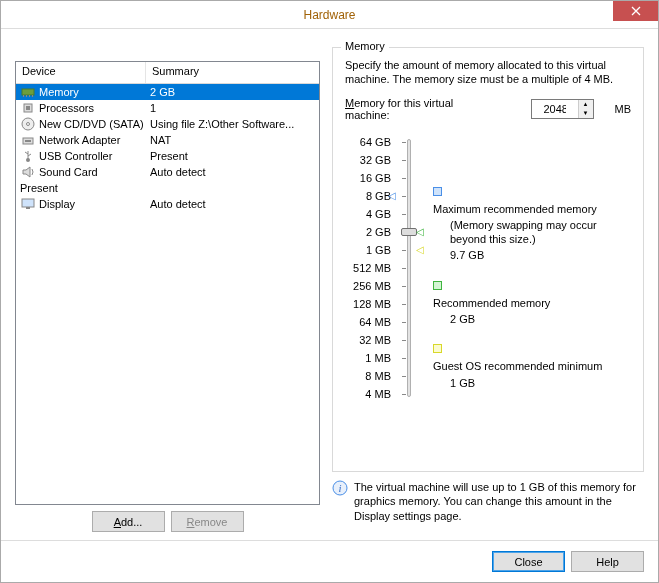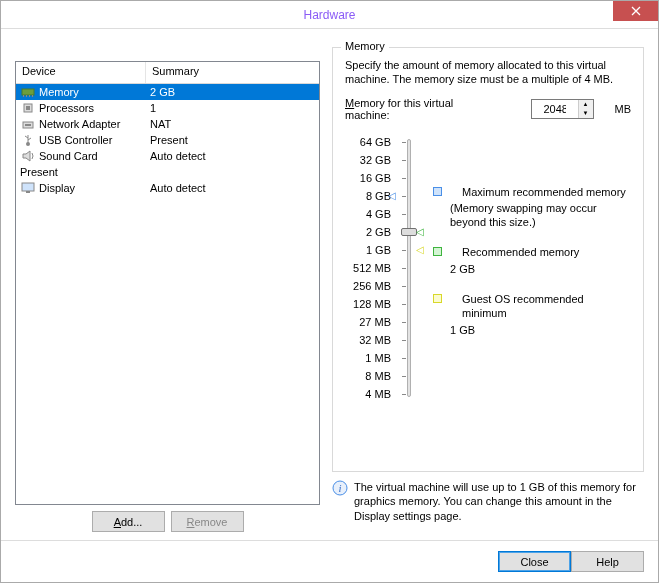--- a/index.html
+++ b/index.html
@@ -1,19 +1,19 @@
 <!DOCTYPE html>
 <html><head>
 <meta charset="utf-8">
 <style>
 * { box-sizing: border-box; margin: 0; padding: 0; }
 body { font-family: "Segoe UI", Tahoma, sans-serif; font-size: 11px; background: #fff; color: #000; }
 .window { width: 659px; height: 583px; border: 1px solid #aaa; background: #fff; display: flex; flex-direction: column; }
 .titlebar { height: 28px; background: #fff; border-bottom: 1px solid #ddd; display: flex; align-items: center; position: relative; }
-.titlebar-title { flex: 1; text-align: center; font-size: 12px; color: #8b5cf6; }
+.titlebar-title { flex: 1; text-align: center; font-size: 12px; color: #a16207; }
 .close-btn { width: 45px; height: 20px; background: #c75050; color: #fff; display: flex; align-items: center; justify-content: center; position: absolute; right: 0; top: 0; font-size: 12px; cursor: pointer; }
 .content { flex: 1; padding: 12px 14px 8px 14px; display: flex; flex-direction: column; }
 .panels { flex: 1; display: flex; gap: 12px; }
 .left-panel { width: 305px; display: flex; flex-direction: column; margin-top: 20px; }
 .device-list { flex: 1; border: 1px solid #828790; background: #fff; }
 .list-header { display: flex; height: 22px; border-bottom: 1px solid #d9d9d9; }
 .list-header-cell { padding: 3px 6px; background: #fff; border-right: 1px solid #e5e5e5; font-size: 11px; }
 .list-header-cell:first-child { width: 130px; }
 .list-header-cell:last-child { flex: 1; border-right: none; }
 .list-body { }
@@ -40,27 +40,27 @@
 .spinner-btn { width: 14px; height: 9px; font-size: 6px; line-height: 1; background: #f0f0f0; border: none; cursor: pointer; display:flex; align-items:center; justify-content:center; }
 .slider-area { display: flex; gap: 6px; }
 .tick-col { width: 48px; text-align: right; font-size: 11px; line-height: 18px; color: #000; }
 .tick-label { height: 18px; display:flex; align-items:center; justify-content:flex-end; padding-right:2px;}
 .slider-col { width: 22px; position: relative; }
 .slider-track { position: absolute; left: 8px; top: 6px; bottom: 6px; width: 4px; background: #e3e3e3; border: 1px solid #b0b0b0; border-radius: 2px; }
 .slider-tick { position: absolute; left: 3px; width: 4px; height: 1px; background: #888; }
 .slider-thumb { position: absolute; left: 2px; width: 16px; height: 8px; background: #ddd; border: 1px solid #707070; border-radius: 2px; cursor: pointer; }
 .marker { position: absolute; font-size: 10px; }
 .legend-col { flex: 1; font-size: 11px; padding-left: 6px; }
-.legend-item { display: flex; align-items: flex-start; gap: 20px; margin-bottom: 2px; }
+.legend-item { display: flex; align-items: flex-start; gap: 6px; margin-bottom: 2px; flex-direction: column; }
 .legend-sq { width: 9px; height: 9px; border: 1px solid #666; margin-top: 2px; flex-shrink:0; }
 .legend-text { line-height: 1.3; }
 .legend-sub { margin-left: 17px; line-height: 1.3; margin-bottom: 8px; }
 .info-row { display: flex; gap: 6px; margin-top: 8px; font-size: 11px; line-height: 1.3; }
 .info-icon { width: 16px; height: 16px; flex-shrink: 0; }
-.footer { display: flex; justify-content: flex-end; gap: 0; padding: 10px 14px; border-top: 1px solid #ddd; margin-top: auto; }
+.footer { display: flex; justify-content: flex-end; gap: 6px; padding: 10px 14px; border-top: 1px solid #ddd; margin-top: auto; }
 svg { display: block; }
 </style>
 </head>
 <body>
 
 <div class="window">
   <div class="titlebar">
     <div class="titlebar-title">Hardware</div>
     <div class="close-btn">
       <svg width="10" height="10" viewBox="0 0 10 10">
@@ -98,20 +98,32 @@
                 <div class="list-cell device">
                   <span class="device-icon">
                     <svg width="16" height="16" viewBox="0 0 16 16">
                       <rect x="4" y="4" width="8" height="8" fill="#ddd" stroke="#888"></rect>
                       <rect x="6" y="6" width="4" height="4" fill="#888"></rect>
                     </svg>
                   </span>
                   <span>Processors</span>
                 </div>
                 <div class="list-cell summary">1</div>
+              </div>
+              <div class="list-row">
+                <div class="list-cell device">
+                  <span class="device-icon">
+                    <svg width="16" height="16" viewBox="0 0 16 16">
+                      <circle cx="8" cy="8" r="6" fill="#eee" stroke="#888"></circle>
+                      <circle cx="8" cy="8" r="1.5" fill="#fff" stroke="#888"></circle>
+                    </svg>
+                  </span>
+                  <span>New CD/DVD (SATA)</span>
+                </div>
+                <div class="list-cell summary">Using file Z:\Other Software...</div>
               </div>
               <div class="list-row">
                 <div class="list-cell device">
                   <span class="device-icon">
                     <svg width="16" height="16" viewBox="0 0 16 16">
                       <rect x="3" y="6" width="10" height="6" fill="#ddd" stroke="#888"></rect>
                       <rect x="5" y="8" width="6" height="2" fill="#888"></rect>
                     </svg>
                   </span>
                   <span>Network Adapter</span>
@@ -187,21 +199,21 @@
                 <div class="tick-label">64 GB</div>
                 <div class="tick-label">32 GB</div>
                 <div class="tick-label">16 GB</div>
                 <div class="tick-label">8 GB</div>
                 <div class="tick-label">4 GB</div>
                 <div class="tick-label">2 GB</div>
                 <div class="tick-label">1 GB</div>
                 <div class="tick-label">512 MB</div>
                 <div class="tick-label">256 MB</div>
                 <div class="tick-label">128 MB</div>
-                <div class="tick-label">27 MB</div>
+                <div class="tick-label">64 MB</div>
                 <div class="tick-label">32 MB</div>
                 <div class="tick-label">1 MB</div>
                 <div class="tick-label">8 MB</div>
                 <div class="tick-label">4 MB</div>
               </div>
             <div class="slider-col">
               <div class="slider-track"></div>
               <div id="slider-ticks">
                   <div class="slider-tick" style="top: 9px;"></div>
                   <div class="slider-tick" style="top: 27px;"></div>
@@ -224,20 +236,21 @@
               <div class="marker" style="left:17px; top:93px; color:#3fb43f">◁</div>
               <div class="marker" style="left:17px; top:111px; color:#d8d82a">◁</div>
             </div>
             <div class="legend-col">
               <div style="height:52px"></div>
               <div class="legend-item">
                 <div class="legend-sq" style="background:#cfe3fb; border-color:#4a8fe7"></div>
                 <div class="legend-text">Maximum recommended memory</div>
               </div>
               <div class="legend-sub">(Memory swapping may occur beyond this size.)</div>
+              <div class="legend-sub" style="margin-top:-6px">9.7 GB</div>
               <div style="height:8px"></div>
               <div class="legend-item">
                 <div class="legend-sq" style="background:#d4f5d4; border-color:#3fb43f"></div>
                 <div class="legend-text">Recommended memory</div>
               </div>
               <div class="legend-sub">2 GB</div>
               <div style="height:8px"></div>
               <div class="legend-item">
                 <div class="legend-sq" style="background:#fbfbd0; border-color:#d8d82a"></div>
                 <div class="legend-text">Guest OS recommended minimum</div>

